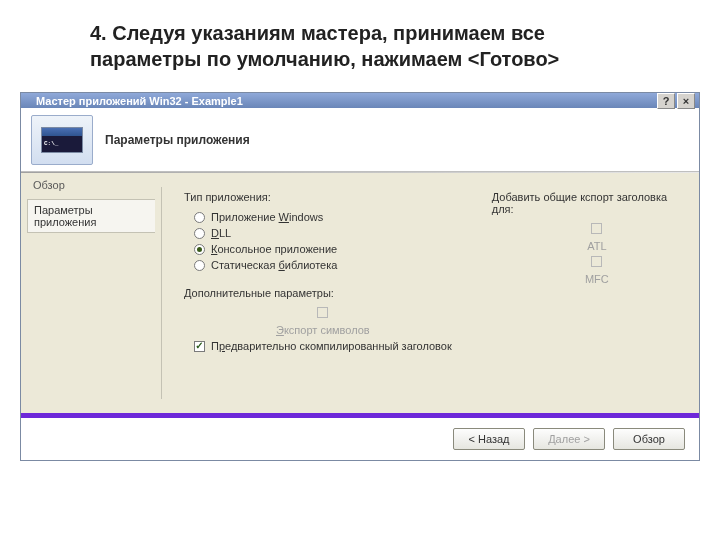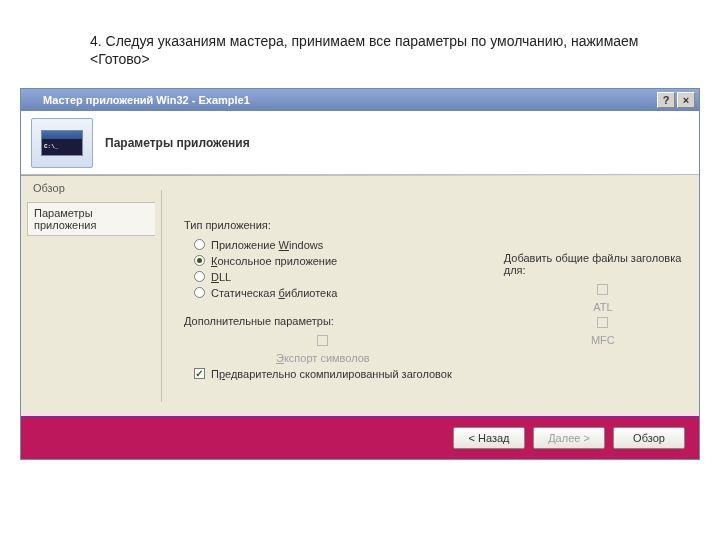--- a/index.html
+++ b/index.html
@@ -4,36 +4,37 @@
 <style>
   * { box-sizing: border-box; }
   body {
     margin: 0;
     font-family: Arial, sans-serif;
     background: #fff;
     width: 720px;
     height: 540px;
   }
   .caption {
-    padding: 32px 70px 10px 90px;
-    font-size: 14px;
+    padding: 20px 70px 10px 90px;
+    font-size: 20px;
     color: #222;
     line-height: 1.3;
+    font-weight: bold;
   }
   .wizard {
     margin: 10px 20px 0 20px;
     border: 1px solid #7b8aa3;
     background: #ece9d8;
   }
   .titlebar {
     display: flex;
     align-items: center;
     background: linear-gradient(#8fa9d9, #6a86b8);
-    height: 22px;
-    padding: 0 4px 0 22px;
+    height: 15px;
+    padding: 0 4px 0 15px;
     color: #fff;
     font-size: 11px;
     font-weight: bold;
     font-family: Tahoma, sans-serif;
   }
   .titlebar .spacer { flex: 1; }
   .tbtn {
     width: 18px; height: 16px;
     background: #d6d3ce;
     border: 1px solid #fff;
@@ -133,22 +134,21 @@
   }
   .vline {
     width: 1px;
     background: #c4c2b4;
     margin: 14px 0;
   }
   .content {
     flex: 1;
     padding: 18px 7px 10px 22px;
     display: flex;
-    gap: 52px;
-    align-items: center;
+    gap: 40px;
   }
   .col { flex: 0 0 auto; }
   .col2 { flex: 1; }
   .label {
     margin-bottom: 6px;
     font-size: 11px;
   }
   .opt {
     display: flex;
     align-items: center;
@@ -170,22 +170,22 @@
     border: 1px solid #7a7a7a;
     background: #fff;
     display: flex; align-items: center; justify-content: center;
     font-size: 10px; color: #2a5a1a; font-weight: bold;
     line-height: 1;
   }
   .check.disabled, .opt.disabled .check { background: #ece9d8; border-color: #b8b8b8; }
   .section-gap { height: 14px; }
   .u { text-decoration: underline; }
   .footer {
-    background: #be185d;
-    border-top: 1px solid #6d28d9;
+    background: #ffffff;
+    border-top: 5px solid #6d28d9;
     display: flex;
     justify-content: flex-end;
     gap: 8px;
     padding: 10px 14px;
   }
   .btn {
     min-width: 72px;
     height: 22px;
     font-family: Tahoma, sans-serif;
     font-size: 11px;
@@ -234,48 +234,48 @@
     <div class="vline"></div>
 
     <div class="content">
       <div class="col">
         <div class="label">Тип приложения:</div>
         <div class="opt">
           <span class="radio"></span>
           <span>Приложение <span class="u">W</span>indows</span>
         </div>
         <div class="opt">
+          <span class="radio"></span>
+          <span><span class="u">D</span>LL</span>
+        </div>
+        <div class="opt">
           <span class="radio">
               <span class="dot"></span>
             </span>
           <span><span class="u">К</span>онсольное приложение</span>
-        </div>
-        <div class="opt">
-          <span class="radio"></span>
-          <span><span class="u">D</span>LL</span>
         </div>
         <div class="opt">
           <span class="radio"></span>
           <span>Статическая <span class="u">б</span>иблиотека</span>
         </div>
 
         <div class="section-gap"></div>
         <div class="label">Дополнительные параметры:</div>
         <div class="opt disabled">
           <span class="check disabled"></span>
           <span><span class="u">Э</span>кспорт символов</span>
         </div>
         <div class="opt">
           <span class="check">✓</span>
           <span>П<span class="u">р</span>едварительно скомпилированный заголовок</span>
         </div>
       </div>
 
       <div class="col2">
-        <div class="label">Добавить общие файлы заголовка для:</div>
+        <div class="label">Добавить общие кспорт заголовка для:</div>
         <div class="opt disabled">
           <span class="check disabled"></span>
           <span>ATL</span>
         </div>
         <div class="opt disabled">
           <span class="check disabled"></span>
           <span>MFC</span>
         </div>
       </div>
     </div>

